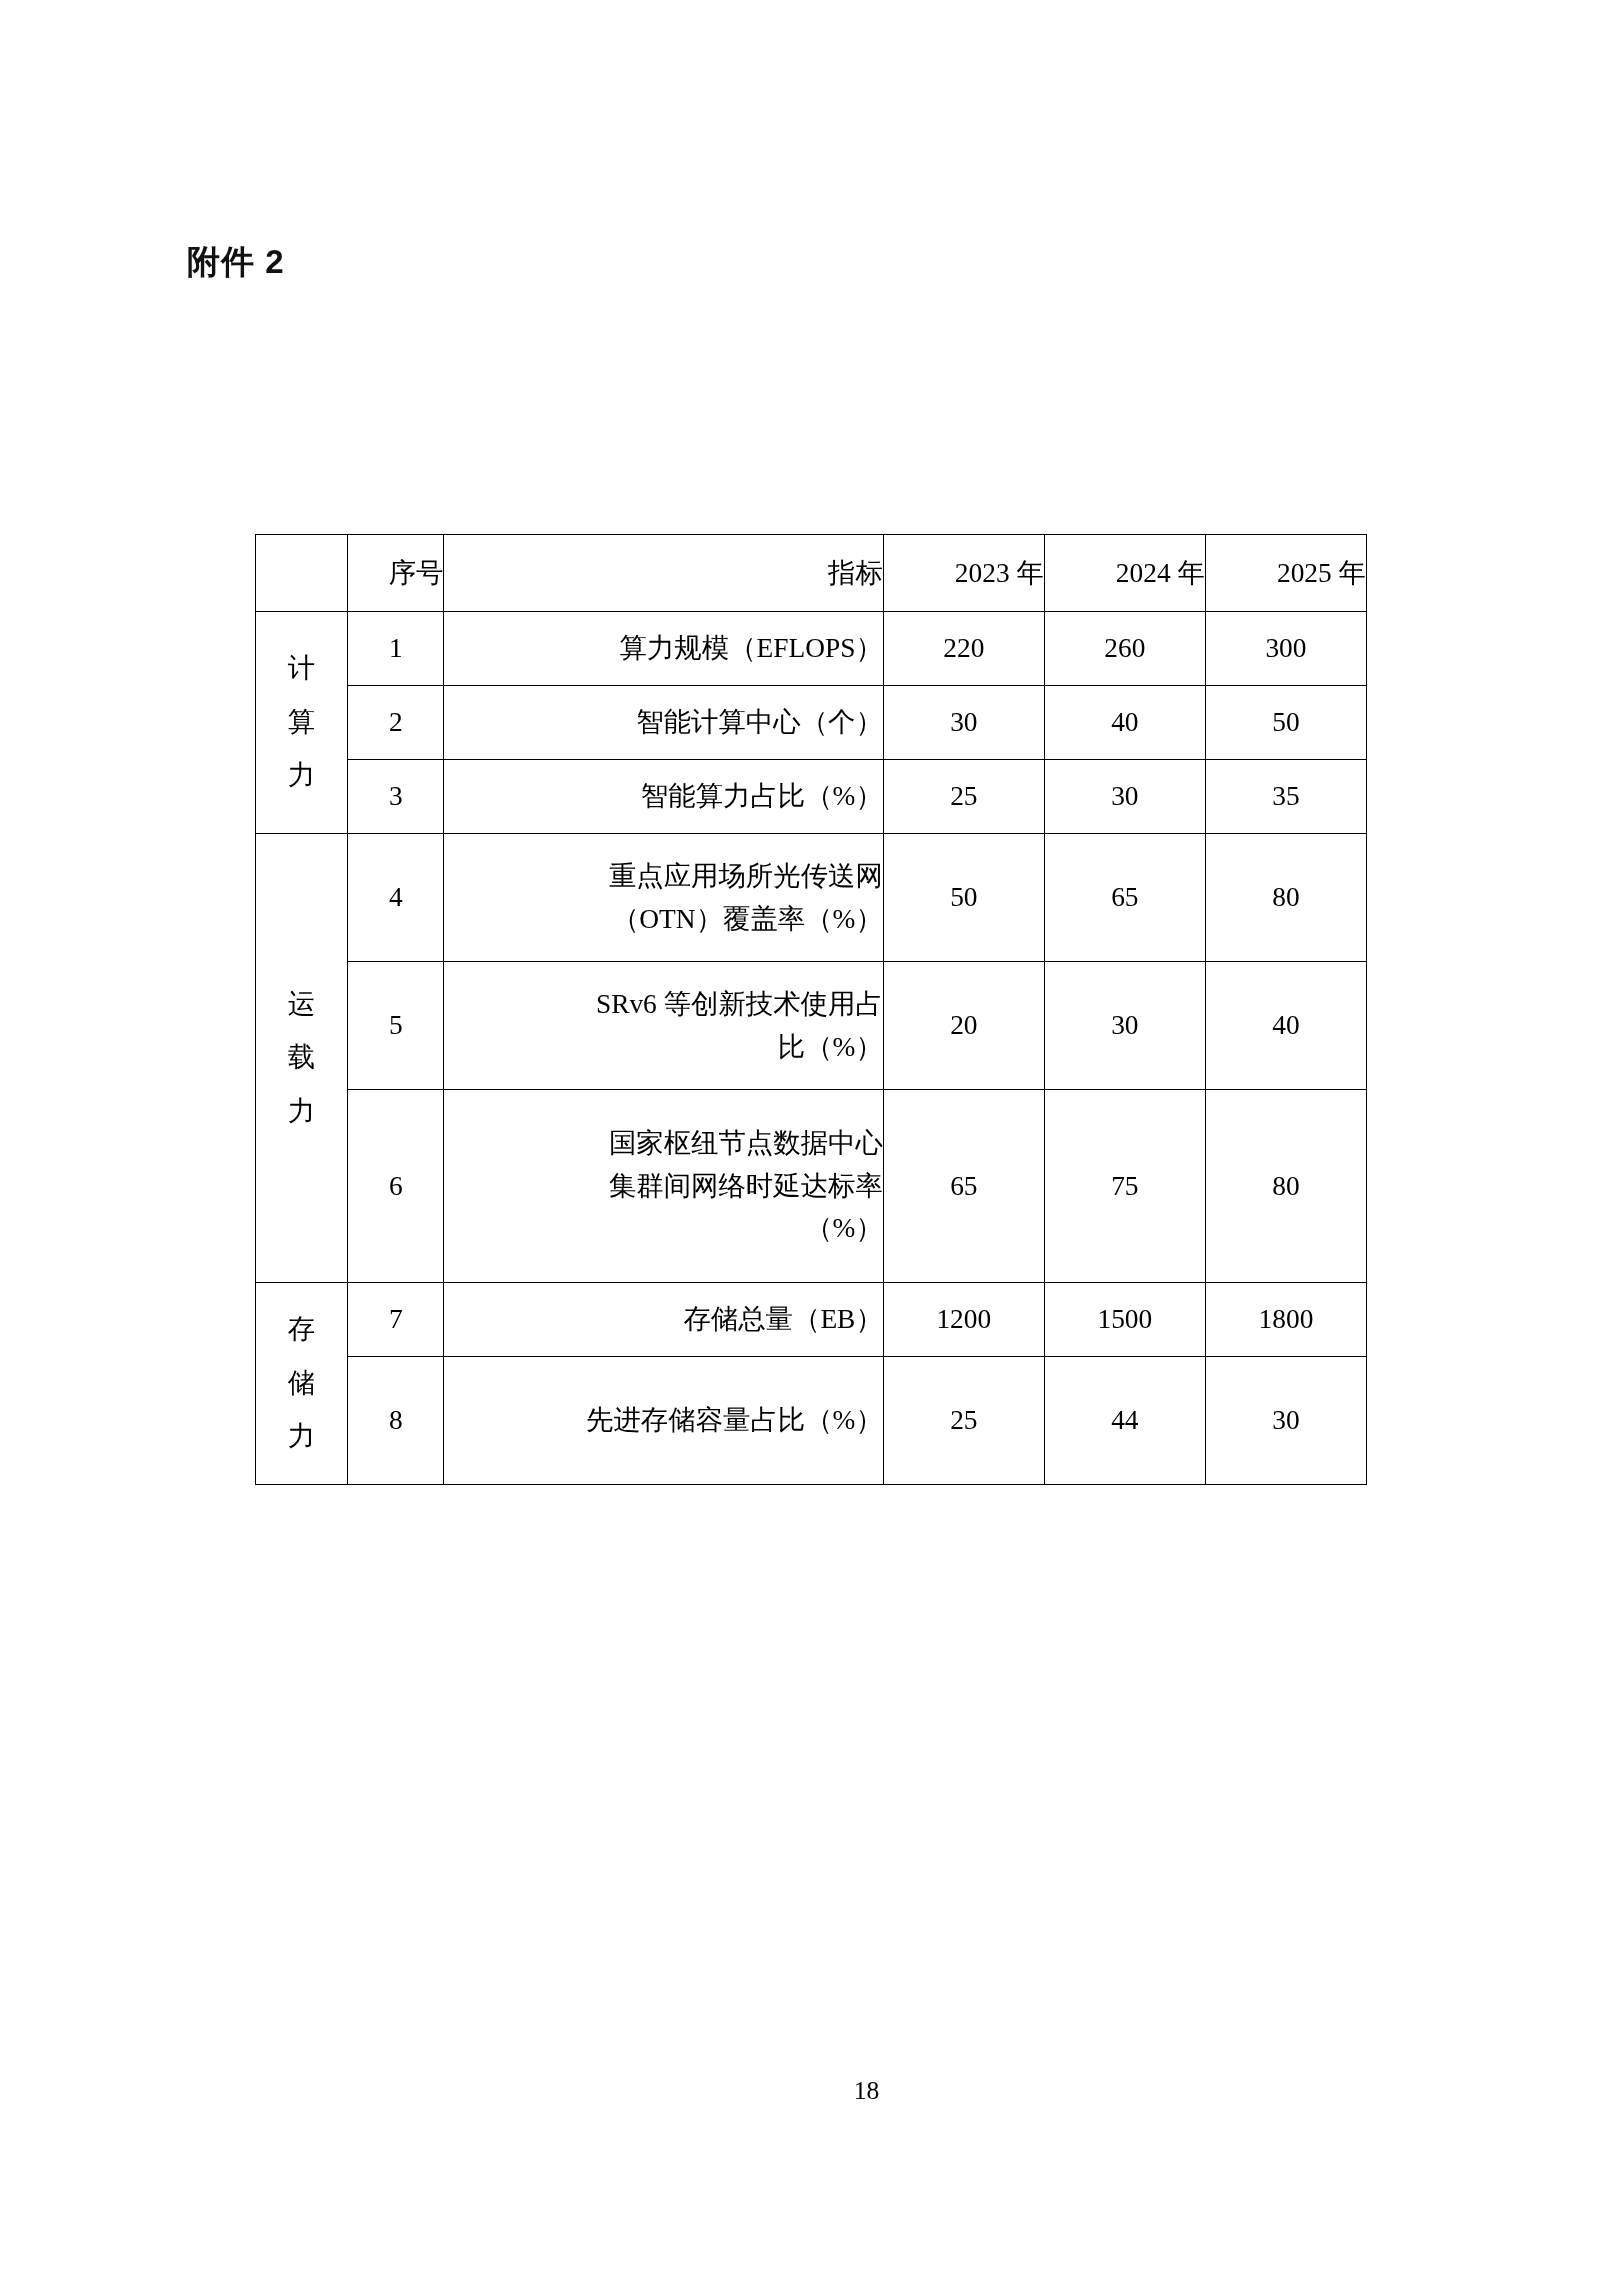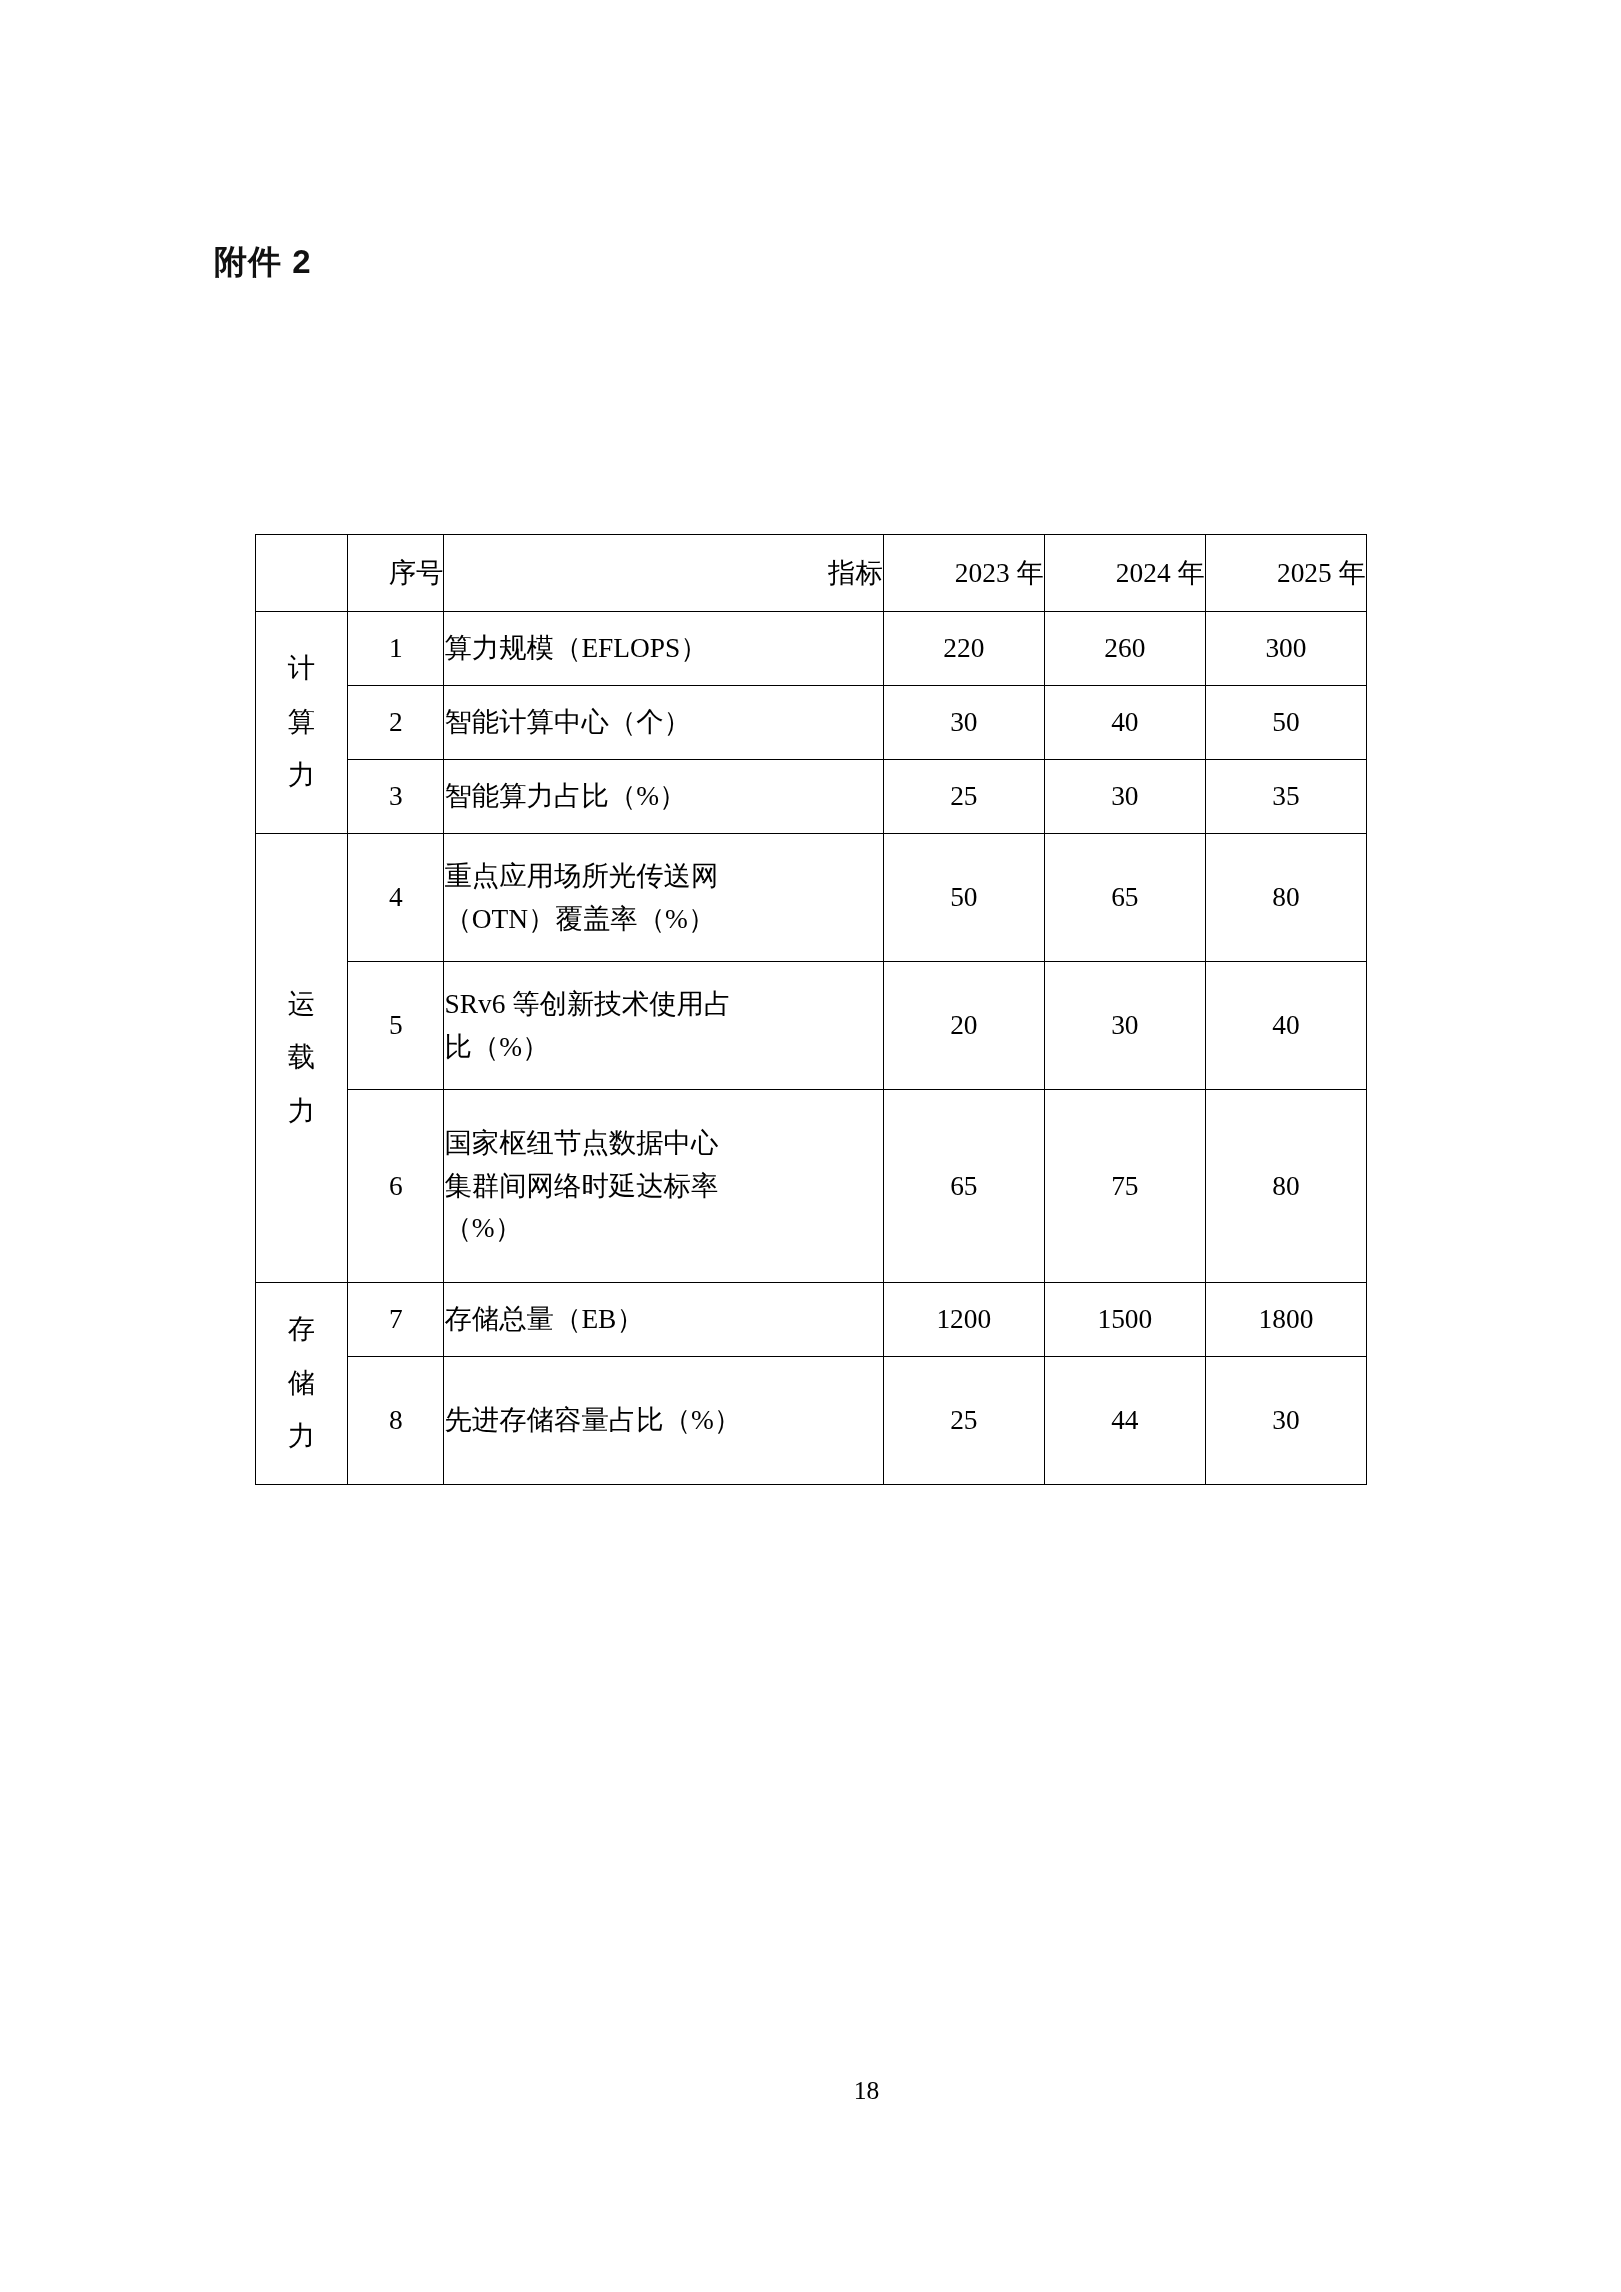--- a/index.html
+++ b/index.html
@@ -16,21 +16,21 @@
   }
   .page {
     position: absolute;
     top: 0; left: 0;
     width: 1621px;
     height: 2293px;
     box-sizing: border-box;
   }
   .attachment-label {
     position: absolute;
-    left: 214px;
+    left: 187px;
     top: 240px;
     font-family: "Liberation Sans", sans-serif;
     font-size: 33px;
     font-weight: 700;
     letter-spacing: 1px;
     color: #111;
   }
   .doc-title {
     position: absolute;
     left: 0;
@@ -73,21 +73,21 @@
   td.cat {
     text-align: center;
     letter-spacing: 0;
   }
   td.cat .v {
     display: block;
     line-height: 1.95;
   }
   td.no { text-align: center; }
   td.ind {
-    text-align: left;
+    text-align: right;
     padding: 9.8px 13.7px 9.8px 17.6px;
   }
   td.val { text-align: center; }
   .r-short td { height: 73px; }
   .r-two td   { height: 127px; }
   .r-three td { height: 192px; }
 
   .ind-line { display: block; }
 
   .page-number {

